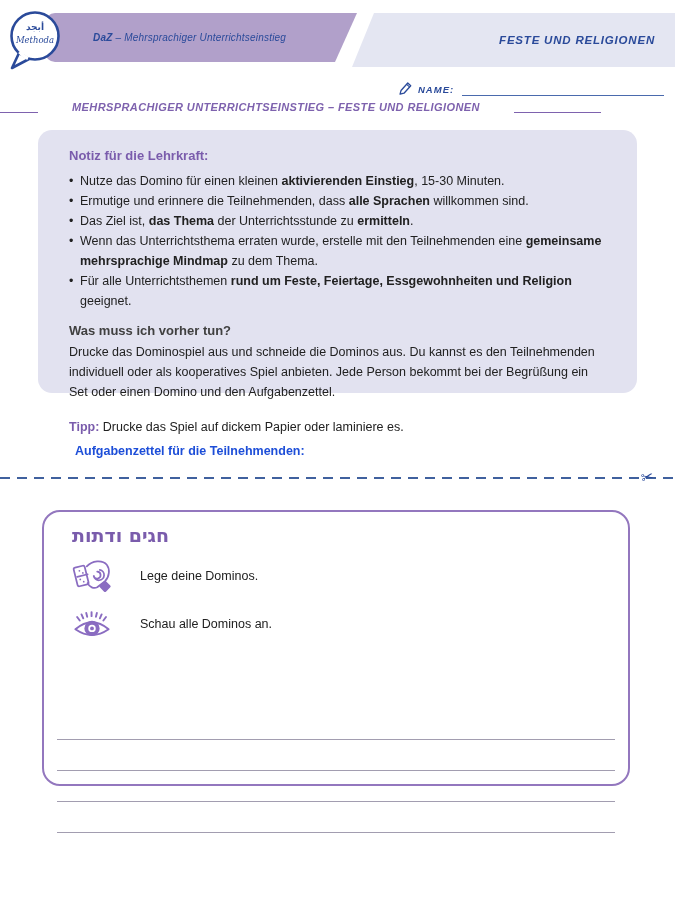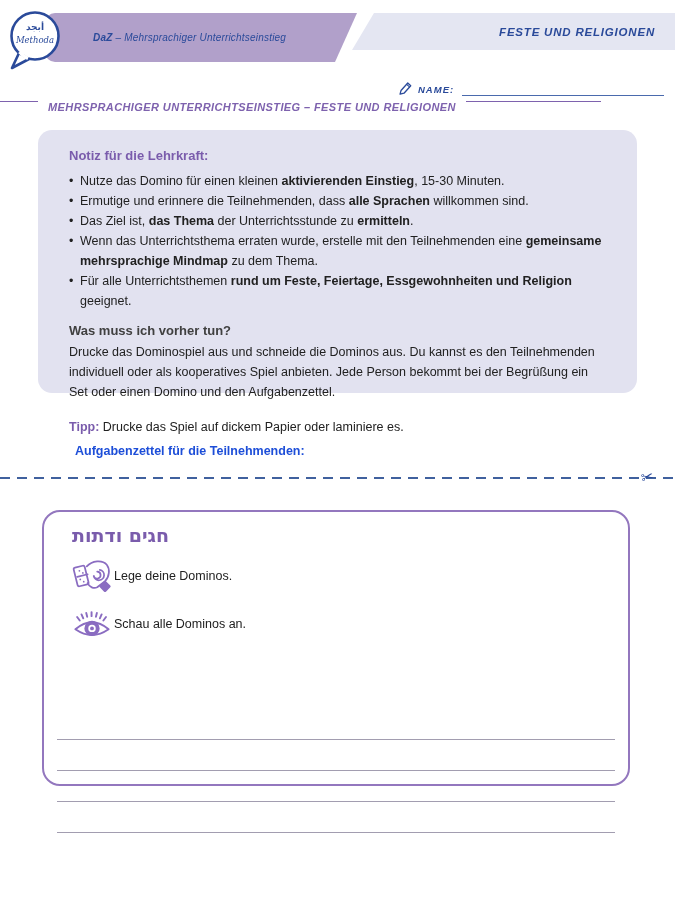--- a/index.html
+++ b/index.html
@@ -10,42 +10,42 @@
   
   .banner-left {
     position:absolute; left:45px; top:13px; width:312px; height:49px;
     background:#b1a0ca; border-radius:10px 0 0 10px;
     clip-path:polygon(0 0, 100% 0, calc(100% - 22px) 100%, 0 100%);
     display:flex; align-items:center; padding-left:48px;
   }
   .banner-left .txt { font-style:italic; font-size:10px; color:#2a4a9a; letter-spacing:0.2px; }
   .banner-left .txt b { font-style:italic; }
   .banner-right {
-    position:absolute; left:352px; top:13px; width:323px; height:37px;
+    position:absolute; left:352px; top:13px; width:323px; height:54px;
     background:#e4e6f2;
     clip-path:polygon(22px 0, 100% 0, 100% 100%, 0 100%);
     display:flex; align-items:center; justify-content:flex-end; padding-right:20px;text-align:right;
   }
   .banner-right .txt { font-weight:bold; font-style:italic; font-size:11.5px; color:#2a4a9a; letter-spacing:0.8px; }
 
   .logo { position:absolute; left:6px; top:9px; width:58px; height:62px; }
   .logo svg { position:absolute; left:0; top:0; }
   .logo .arabic { position:absolute; left:0; top:13px; width:58px; text-align:center;
     font-family:"DejaVu Sans", sans-serif; font-size:9px; font-weight:bold; color:#2a4a9a; }
   .logo .script { position:absolute; left:0; top:26px; width:58px; text-align:center;
     font-family:"DejaVu Serif", serif; font-style:italic; font-size:8.5px; color:#2a4a9a; }
 
   
   .name-row { position:absolute; left:398px; top:76px; width:266px; height:20px; display:flex; align-items:flex-end; }
   .name-row .pencil { margin-right:5px; }
   .name-row .label { font-weight:bold; font-style:italic; font-size:9.5px; color:#2a4a9a; letter-spacing:1px; padding-bottom:1px; }
   .name-row .line { flex:1; border-bottom:1.5px solid #4a6aad; margin-left:8px; height:16px; }
 
   
-  .sec-heading { position:absolute; left:0; top:101px; width:601px; display:flex; align-items:flex-start; }
+  .sec-heading { position:absolute; left:0; top:101px; width:601px; display:flex; align-items:flex-end;gap:24px; }
   .sec-heading .rule-l { width:38px; border-top:1.5px solid #7e62ae; }
   .sec-heading .txt { font-weight:bold; font-style:italic; font-size:11px; letter-spacing:0.4px; color:#7e62ae; margin:0 10px; }
   .sec-heading .rule-r { flex:1; border-top:1.5px solid #7e62ae; }
 
   
   .note-box { position:absolute; left:38px; top:130px; width:599px; height:263px;
     background:#e2e2f0; border-radius:14px; padding:16px 31px; font-size:12.5px; color:#212121; line-height:1.6; }
   .note-title { color:#7a5cac; font-weight:bold; font-size:13px; margin-bottom:4px; }
   .bullet-row { display:flex; }
   .bullet-char { width:11px; flex:0 0 11px; }
@@ -63,21 +63,21 @@
     font-family:"DejaVu Sans", sans-serif; transform:rotate(-12deg); }
 
   
   .task-card { position:absolute; left:42px; top:510px; width:588px; height:276px;
     border:2px solid #9377be; border-radius:18px; }
   .card-title { position:absolute; left:28px; top:12px; font-family:"DejaVu Sans", sans-serif;
     font-weight:bold; font-size:19px; color:#7a5cac; direction:rtl; unicode-bidi:isolate; }
   .task-list { position:absolute; left:26px; top:44px; right:20px; }
   .task-row { display:flex; align-items:center; height:40px; margin-bottom:8px; }
   .task-icon { width:44px; height:40px; flex:0 0 44px; display:flex; align-items:center; justify-content:center; }
-  .task-text { font-size:12.5px; color:#212121; }
+  .task-text { margin-left:26px; font-size:12.5px; color:#212121; }
   .writing-lines { position:absolute; left:13px; right:13px; top:197px; }
   .write-line { height:31px; border-bottom:1px solid #a29db0; }
 </style>
 </head>
 <body>
 
 <div class="page">
 
   <div class="banner-left">
     <span class="txt"><b>DaZ</b><span> – Mehrsprachiger Unterrichtseinstieg</span></span>

